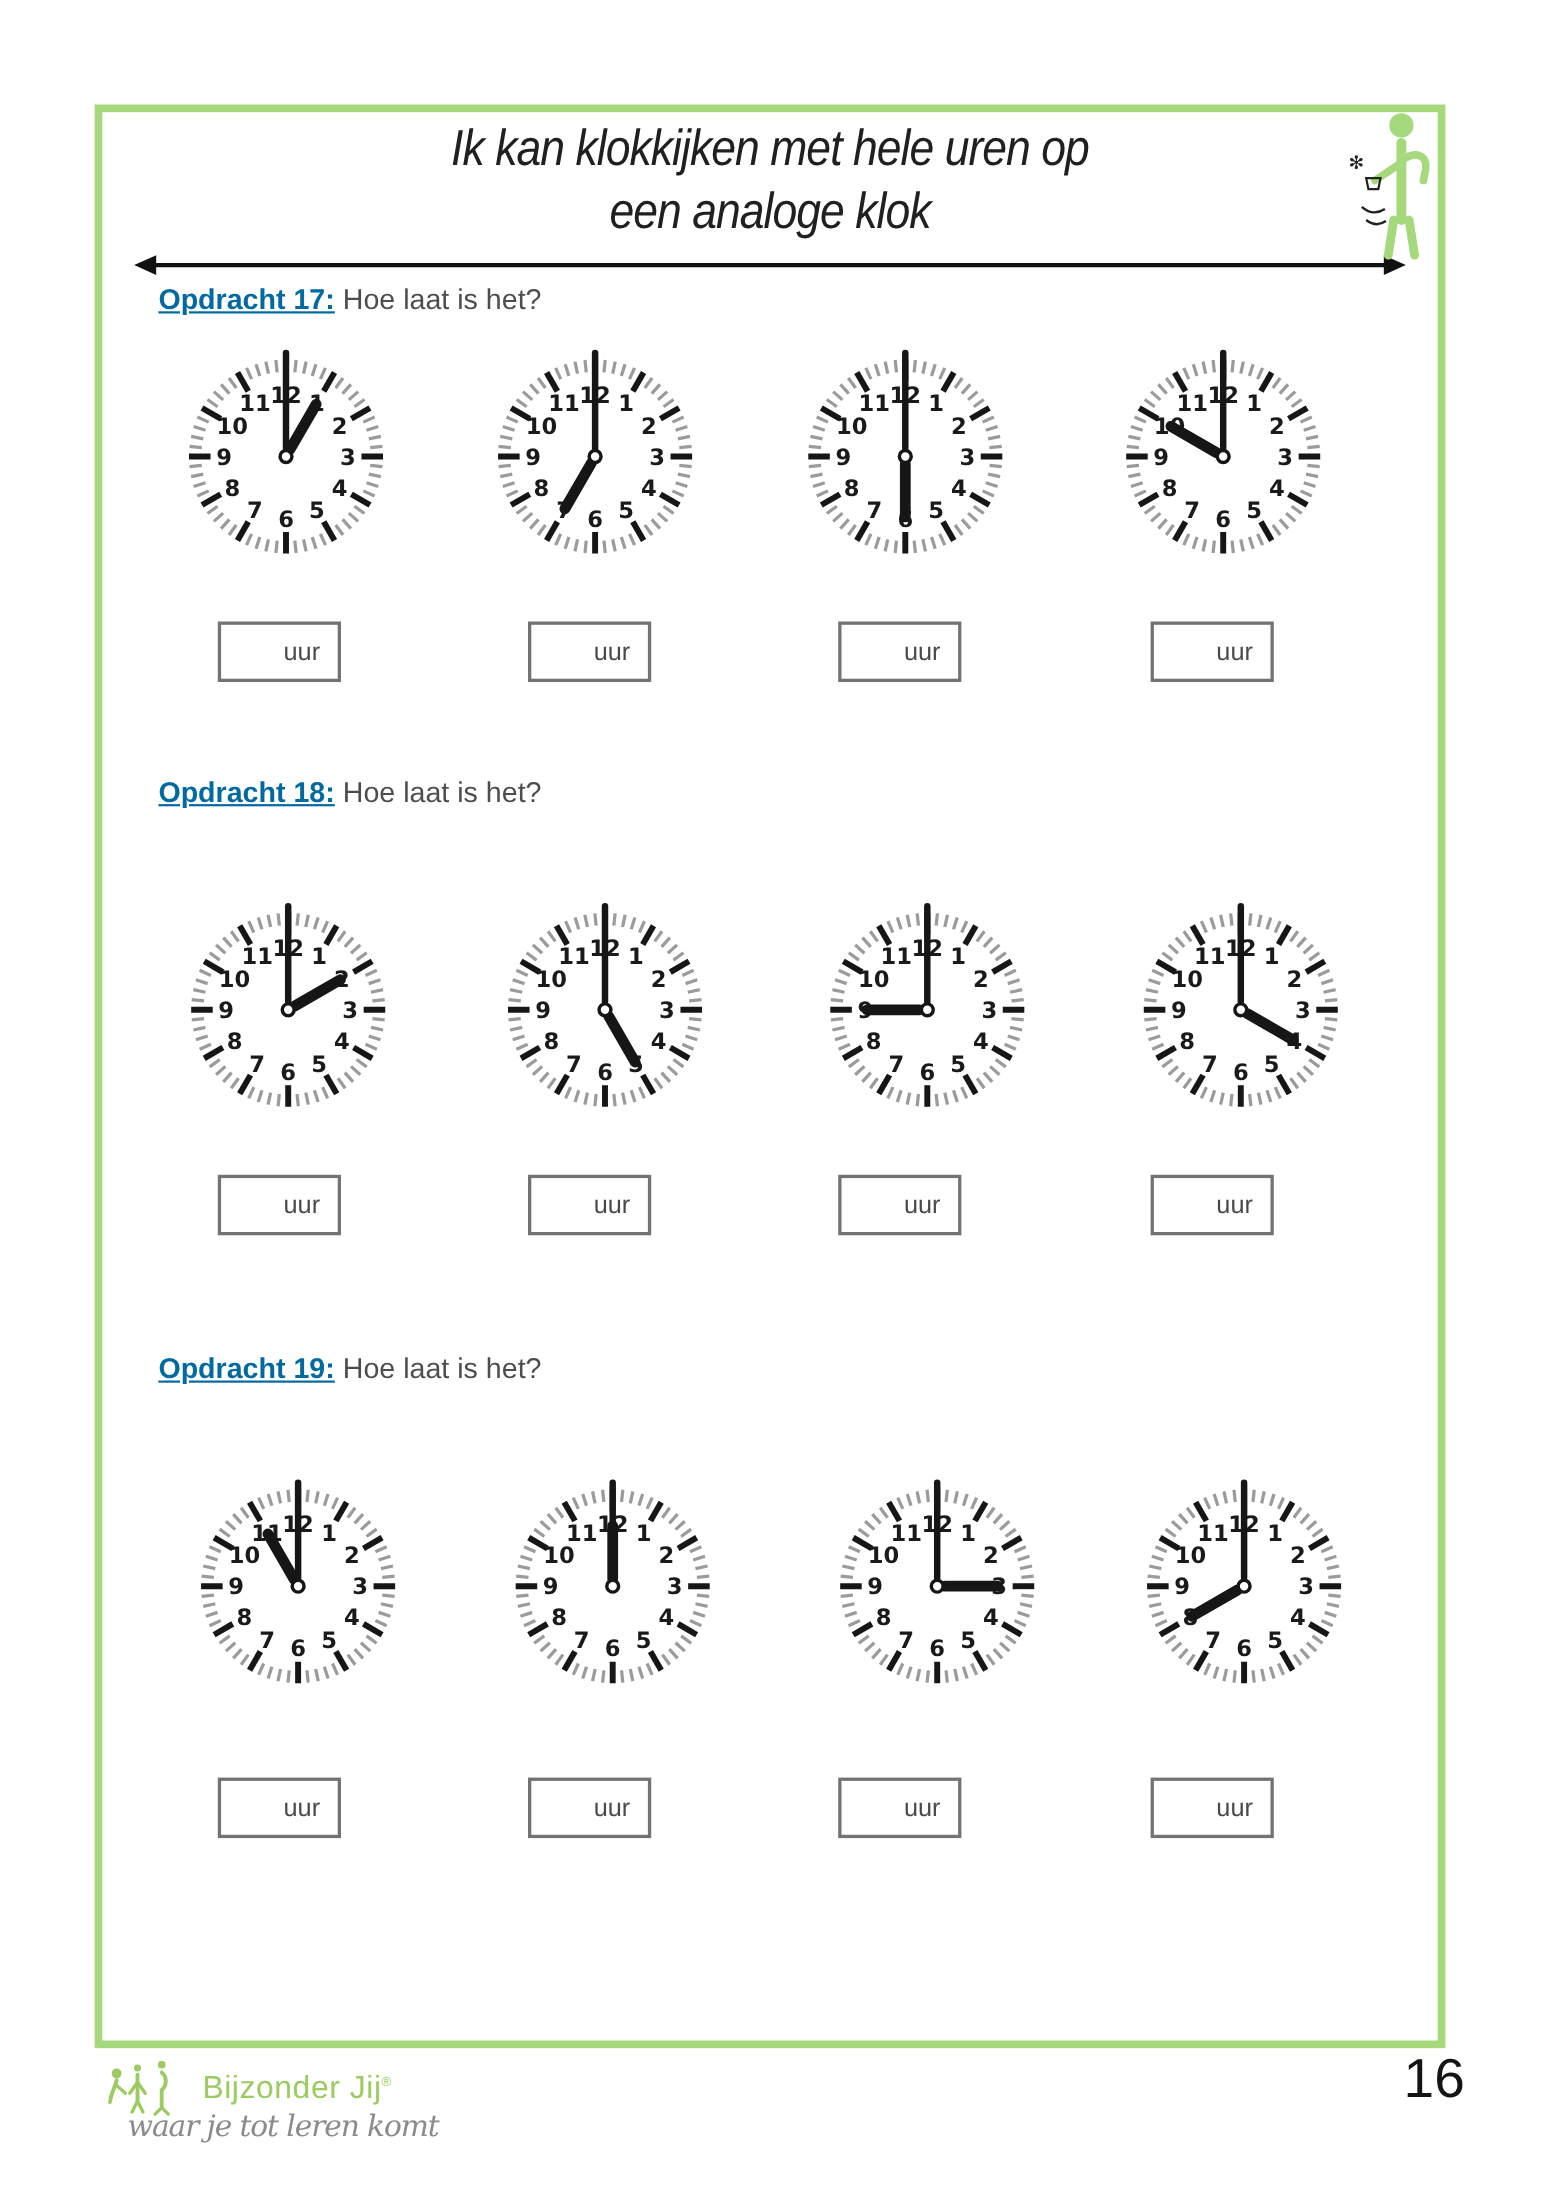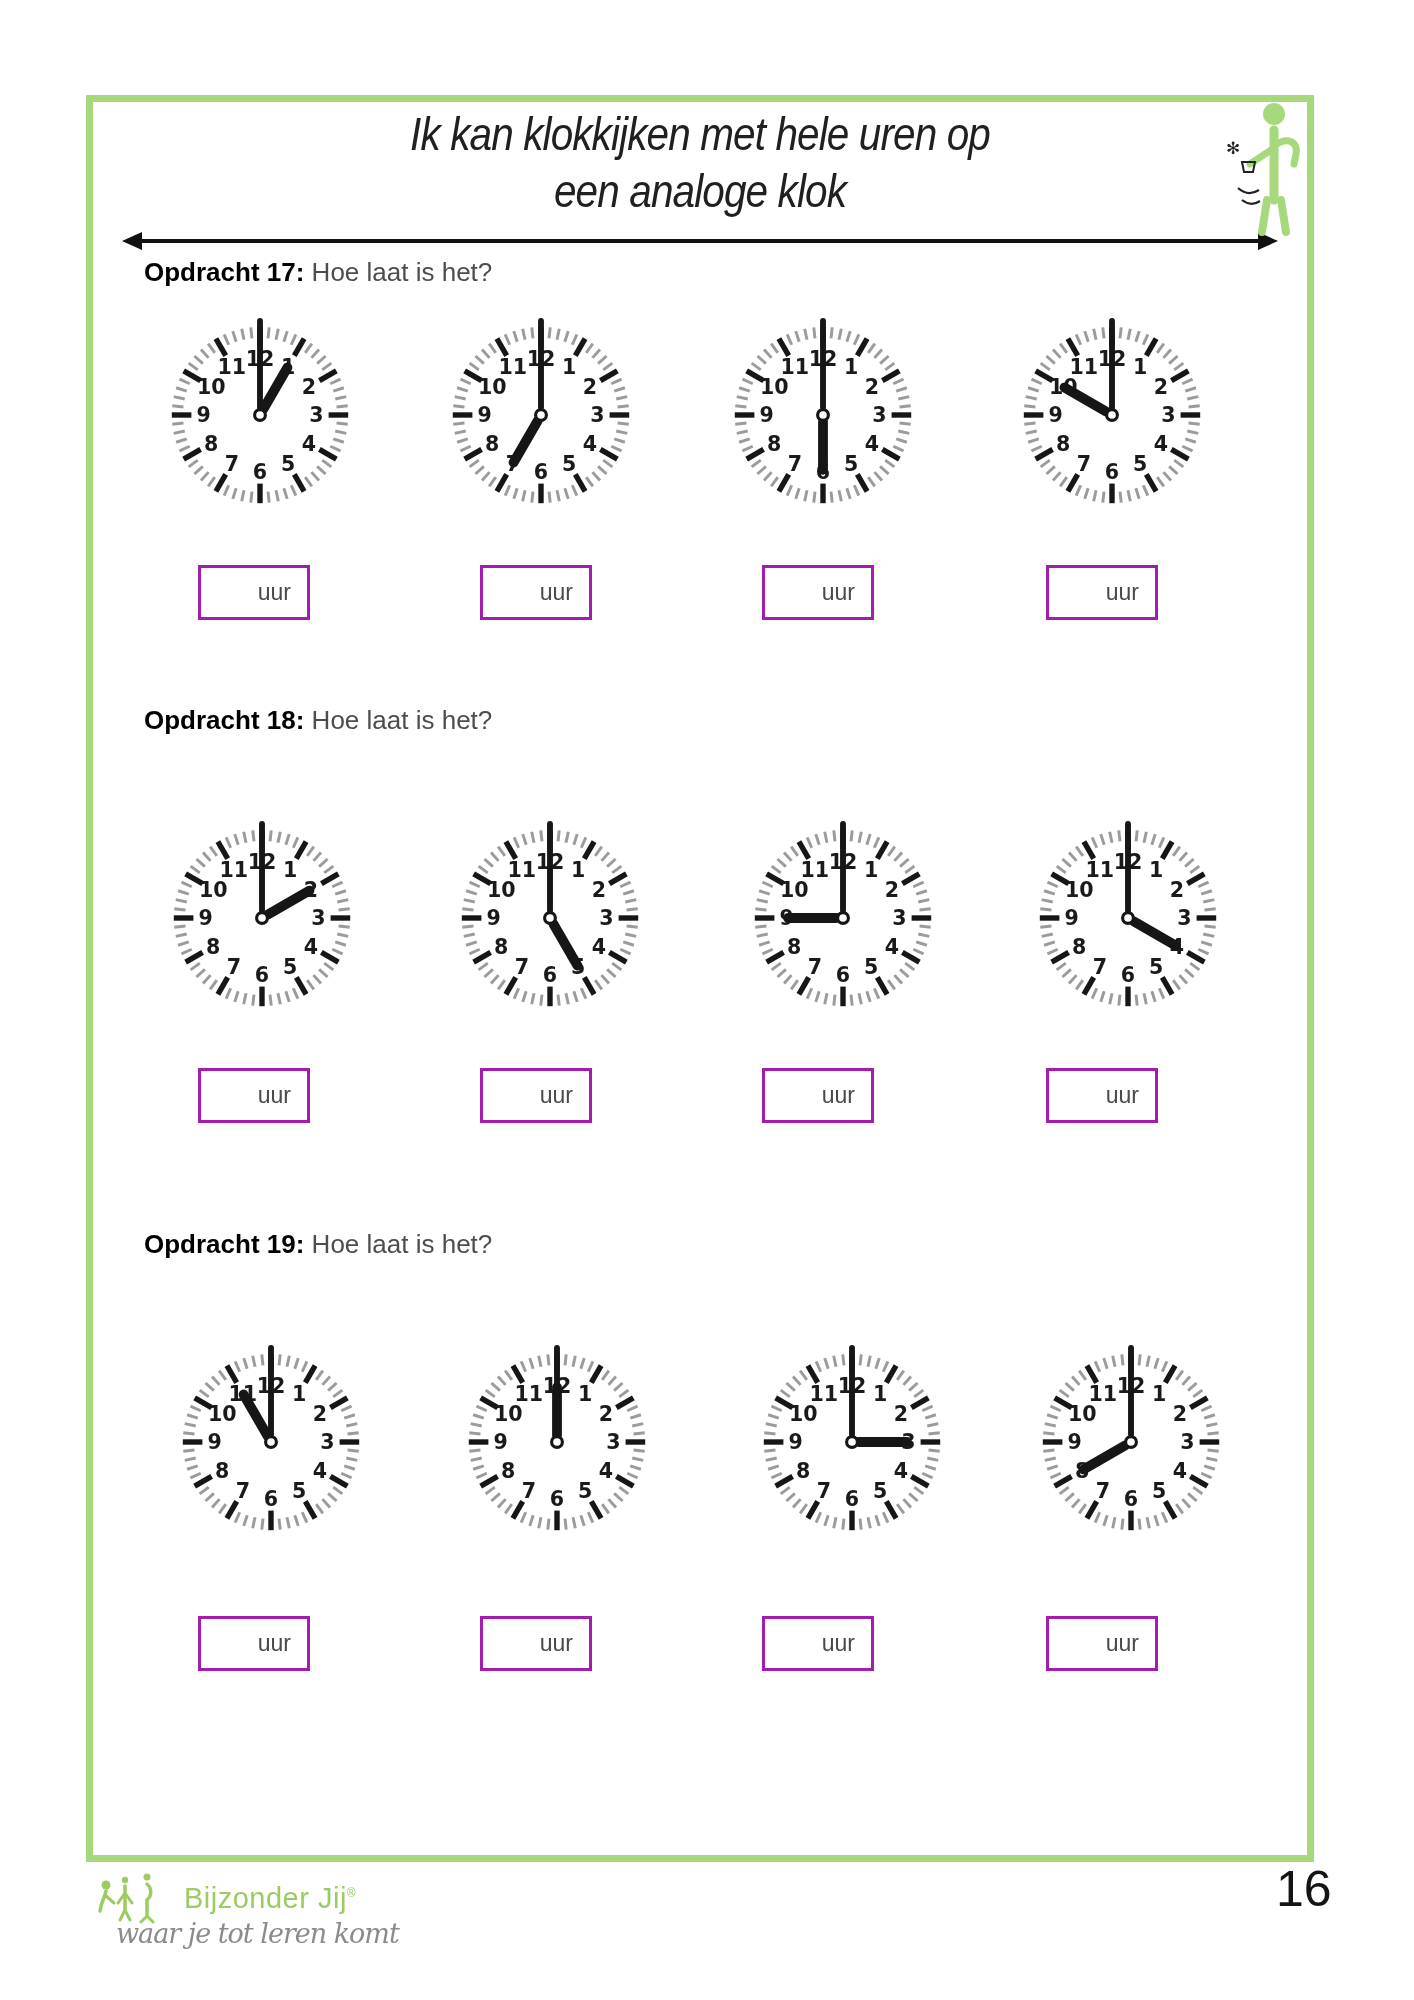--- a/index.html
+++ b/index.html
@@ -14,28 +14,28 @@
   }
   .title{
     position:absolute;left:88px;top:106px;width:1224px;text-align:center;
     font-style:italic;font-size:46px;line-height:57px;color:#202020;
     transform:scaleX(0.88);transform-origin:50% 0;
     letter-spacing:-1px;
   }
   .arrow-svg{position:absolute;left:120px;top:228px;}
   .mascot-svg{position:absolute;left:1212px;top:100px;}
   .task-heading{position:absolute;left:144px;font-size:26px;line-height:33px;white-space:nowrap;}
-  .task-label{font-weight:bold;color:#000000;}
+  .task-label{font-weight:bold;color:#0369a1;text-decoration:underline;}
   .task-question{color:#4d4d4d;margin-top:21px;}
   .clock{position:absolute;width:196px;height:196px;}
   .clock svg{display:block;}
   .clock svg text{font:700 21px "DejaVu Sans",sans-serif;fill:#1a1a1a;}
   .uur-box{
     position:absolute;width:112px;height:55px;box-sizing:border-box;
-    border:3px solid #a21caf;background:#fff;
+    border:3px solid #737373;background:#fff;
     display:flex;align-items:center;justify-content:flex-end;
     padding-right:16px;font-size:23px;color:#4a4a4a;
   }
   .page-number{position:absolute;left:1276px;top:1864px;font-size:50px;line-height:1;color:#141414;}
   .logo-figs{position:absolute;left:97px;top:1872px;}
   .logo-text{
     position:absolute;left:184px;top:1884px;font-size:29px;line-height:1;
     color:var(--logo-green);letter-spacing:0.5px;white-space:nowrap;
   }
   .logo-text sup{font-size:12px;}

